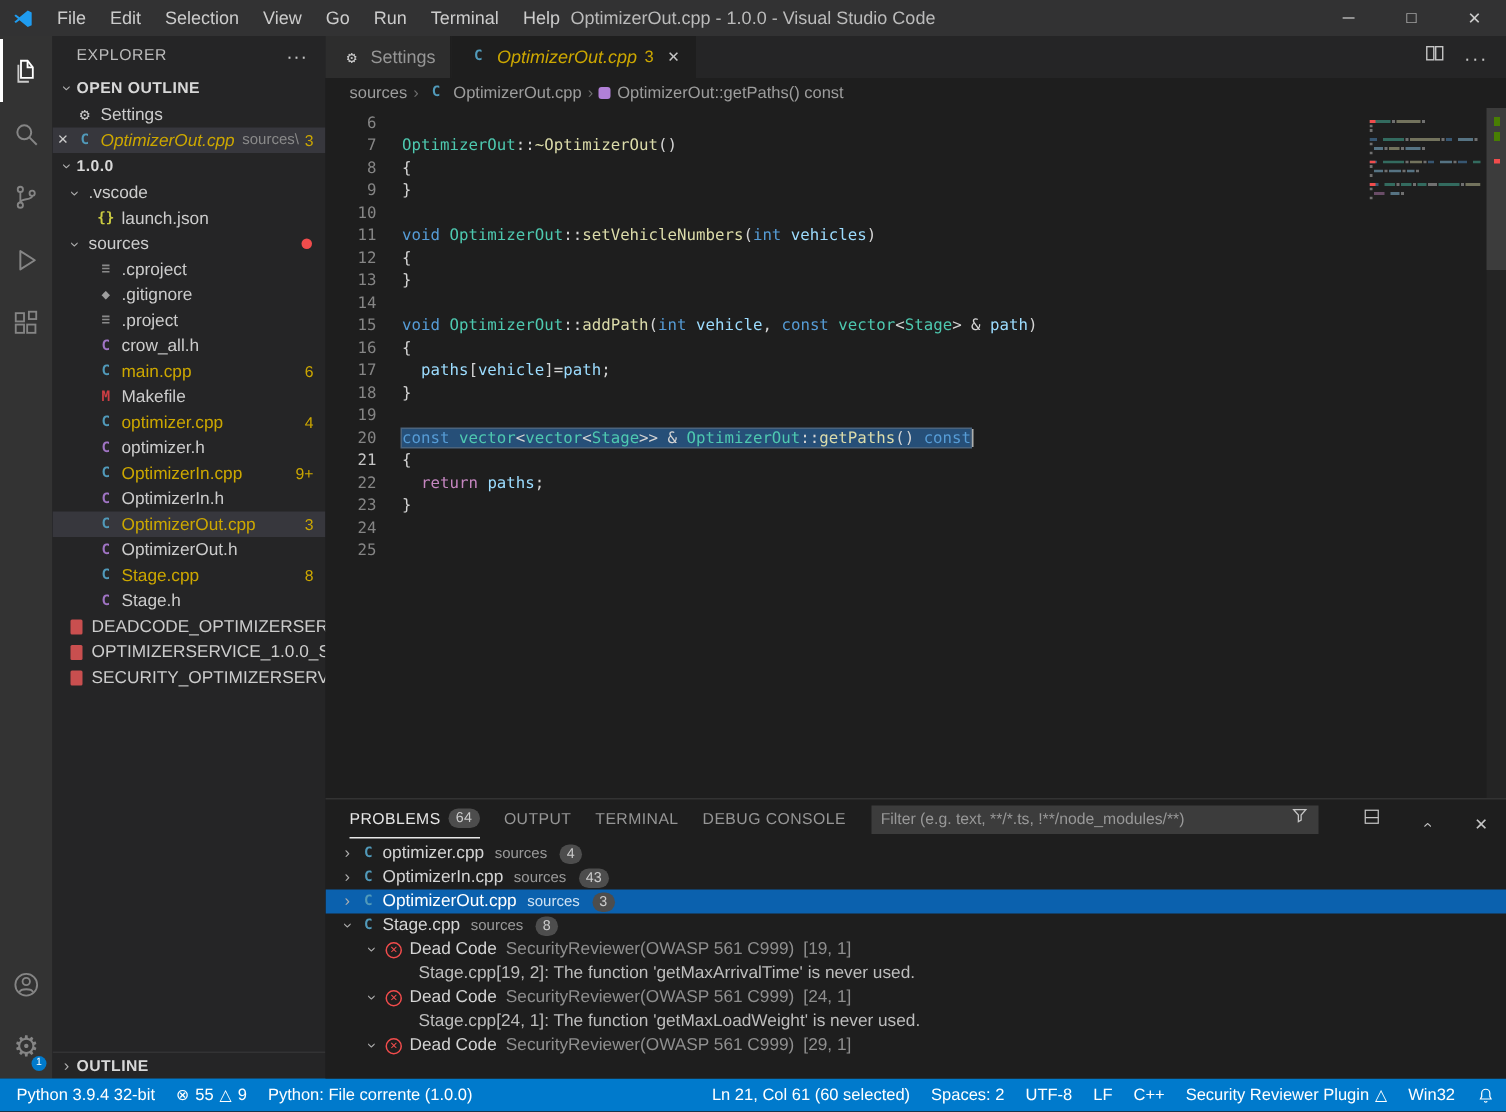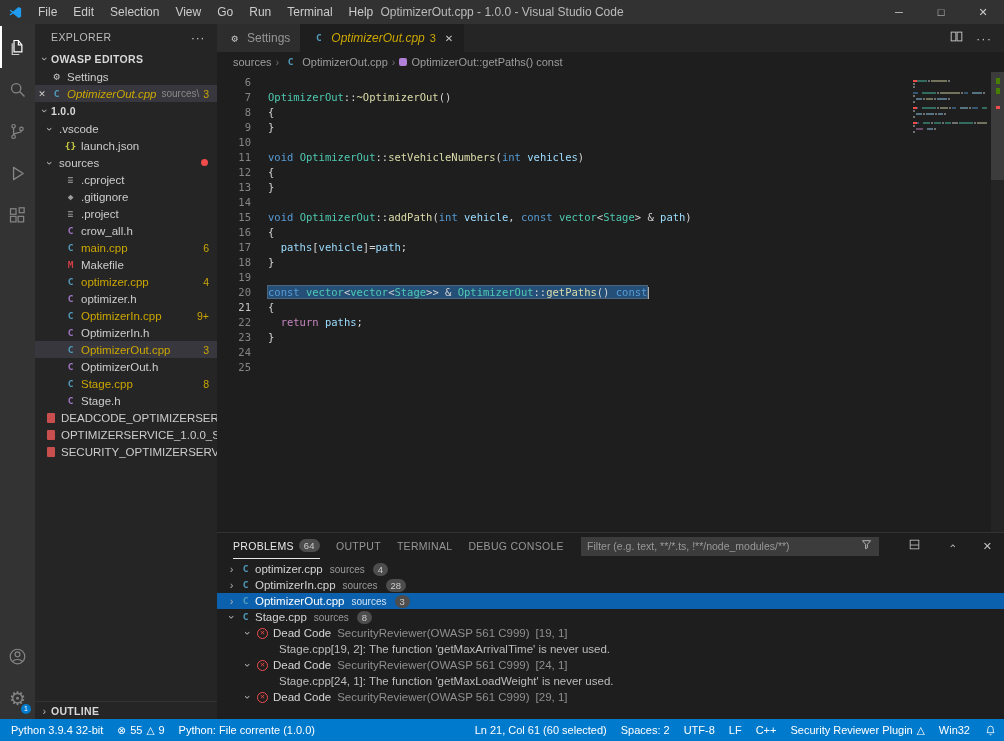--- a/index.html
+++ b/index.html
@@ -89,21 +89,21 @@
 .sthumb{position:absolute;top:0;right:0;width:13px;height:108px;background:rgba(121,121,121,.28)}
 .ovg{position:absolute;right:4px;width:4px;background:#487e02}
 .ovr{position:absolute;right:4px;width:4px;background:#f14c4c}
 
 
 .panel{flex:0 0 187px;display:flex;flex-direction:column;background:#1e1e1e;border-top:1px solid #333333}
 .panel-head{flex:0 0 26px;display:flex;align-items:center;padding-left:16px}
 .ptab{display:flex;align-items:center;gap:5px;margin-right:16px;font-size:10.5px;letter-spacing:.3px;color:#969696;height:26px;border-bottom:1px solid transparent;cursor:pointer}
 .ptab.active{color:#e7e7e7;border-bottom-color:#e7e7e7}
 .pbadge{background:#4d4d4d;color:#cccccc;border-radius:9px;padding:0 5px;font-size:9.5px;line-height:13px;height:13px}
-.panel-right{margin-left:auto;display:flex;align-items:center;gap:29px;padding-right:12px;color:#c5c5c5}
+.panel-right{margin-left:auto;display:flex;align-items:flex-end;gap:29px;padding-right:12px;color:#c5c5c5}
 .filterbox{width:298px;height:19px;background:#3c3c3c;display:flex;align-items:center;padding:0 6px;gap:5px}
 .filterbox input{flex:1;background:transparent;border:0;outline:0;color:#cccccc;font-size:10.5px;font-family:"Liberation Sans","DejaVu Sans",sans-serif}
 .filterbox input::placeholder{color:#989898}
 .filterbox svg,.panel-right svg{width:13px;height:13px}
 .pi{cursor:pointer;font-size:11px}
 .pi-up{display:inline-block;transform:rotate(-90deg)}
 .panel-body{flex:1;padding-top:2px;font-size:11.5px;overflow:hidden}
 .prow{height:16px;display:flex;align-items:center;white-space:nowrap;overflow:hidden;padding-left:8px;cursor:pointer}
 .prow.psel{background:#0b61ae;color:#fff}
 .pname{color:#d4d4d4;margin-left:2px}
@@ -206,21 +206,21 @@
       </div>
     </div>
 
     <div class="sidebar">
       <div class="sb-title">
         <span>EXPLORER</span>
         <span class="sb-ellipsis">···</span>
       </div>
       <div class="sec-head">
         <span class="chev exp">›</span>
-        <span>OWASP EDITORS</span>
+        <span>OPEN OUTLINE</span>
       </div>
       <div id="open-editors">
           <div class="row">
             <span class="oe-close"></span>
             <span class="fi" style="color: rgb(197, 197, 197); font-size: 11px; font-weight: 400;">⚙</span>
             <span class="fname">Settings</span>
           </div>
           <div class="row sel">
             <span class="oe-close">✕</span>
             <span class="fi" style="color: rgb(81, 154, 186);">C</span>
@@ -574,21 +574,21 @@
               <span class="fi" style="color: rgb(81, 154, 186);">C</span>
               <span class="pname">optimizer.cpp</span>
               <span class="pdetail">sources</span>
               <span class="pbadge">4</span>
             </div>
             <div class="prow">
               <span class="chev">›</span>
               <span class="fi" style="color: rgb(81, 154, 186);">C</span>
               <span class="pname">OptimizerIn.cpp</span>
               <span class="pdetail">sources</span>
-              <span class="pbadge">28</span>
+              <span class="pbadge">43</span>
             </div>
             <div class="prow psel">
               <span class="chev">›</span>
               <span class="fi" style="color: rgb(81, 154, 186);">C</span>
               <span class="pname">OptimizerOut.cpp</span>
               <span class="pdetail">sources</span>
               <span class="pbadge">3</span>
             </div>
             <div class="prow">
               <span class="chev exp">›</span>

